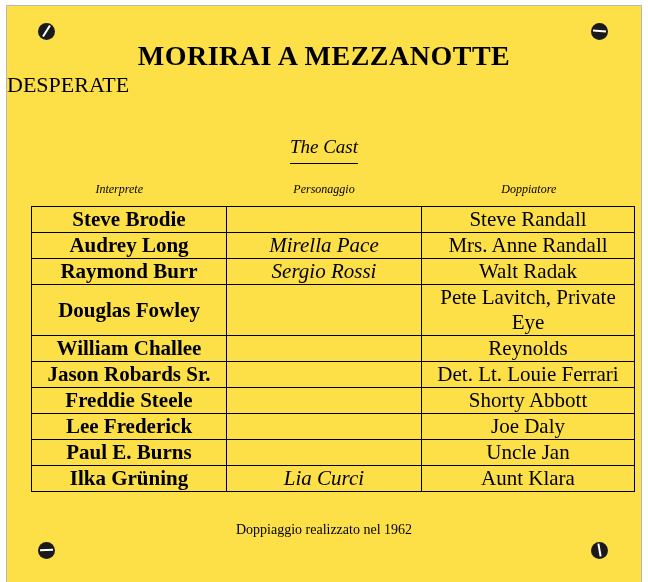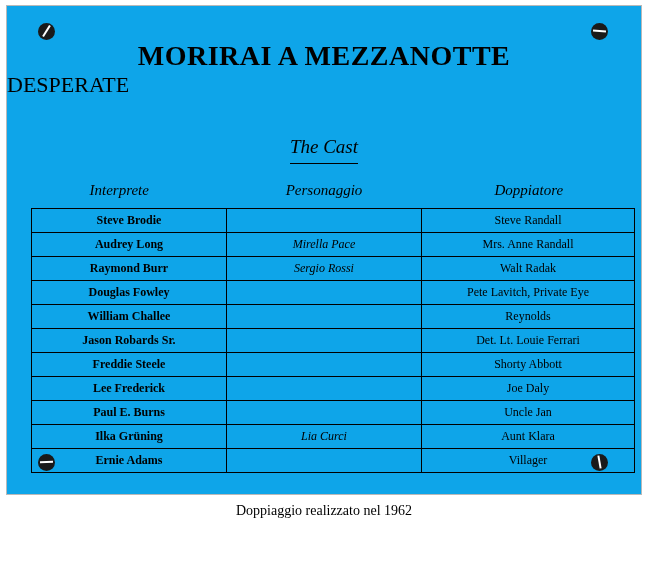--- a/index.html
+++ b/index.html
@@ -9,24 +9,24 @@
   }
   body {
     width: 648px;
     height: 582px;
     font-family: "Liberation Serif", serif;
     overflow: hidden;
   }
   .page {
     position: relative;
     width: 636px;
-    height: 490px;
+    height: 578px;
     margin: 5px auto 0 auto;
     border: 1px solid #b9b9b9;
-    background: #0ea5e9;
+    background: #fde047;
     box-sizing: border-box;
   }
   
   .screw {
     position: absolute;
     width: 17px;
     height: 17px;
     border-radius: 50%;
     background: #1a1a1a;
   }
@@ -71,41 +71,41 @@
   }
   .cast-heading span {
     border-bottom: 1px solid #000;
     padding-bottom: 6px;
   }
 
   .col-headers {
     display: flex;
     margin: 24px 24px 0 24px;
     font-style: italic;
-    font-size: 15px;
+    font-size: 12px;
     gap: 20px;
   }
   .col-headers .ch {
     text-align: center;
   }
   .c1 { width: 190px; }
   .c2 { width: 190px; }
   .c3 { width: 208px; }
 
   table.cast {
     margin: 9px 24px 0 24px;
     border-collapse: collapse;
     width: 588px;
     table-layout: fixed;
   }
   table.cast td {
     border: 1px solid #000;
     height: 23px;
     text-align: center;
-    font-size: 12px;
+    font-size: 21px;
     padding: 0 2px;
     color: #000;
   }
   table.cast td.interprete {
     width: 190px;
     font-weight: bold;
   }
   table.cast td.doppiatore {
     width: 190px;
     font-style: italic;
@@ -189,22 +189,17 @@
         <tr>
           <td class="interprete">Paul E. Burns</td>
           <td class="doppiatore"></td>
           <td class="personaggio">Uncle Jan</td>
         </tr>
         <tr>
           <td class="interprete">Ilka Grüning</td>
           <td class="doppiatore">Lia Curci</td>
           <td class="personaggio">Aunt Klara</td>
         </tr>
-        <tr>
-          <td class="interprete">Ernie Adams</td>
-          <td class="doppiatore"></td>
-          <td class="personaggio">Villager</td>
-        </tr>
       </tbody>
   </table>
 
   <div class="footer">Doppiaggio realizzato nel 1962</div>
 </div>
 
 </body></html>

